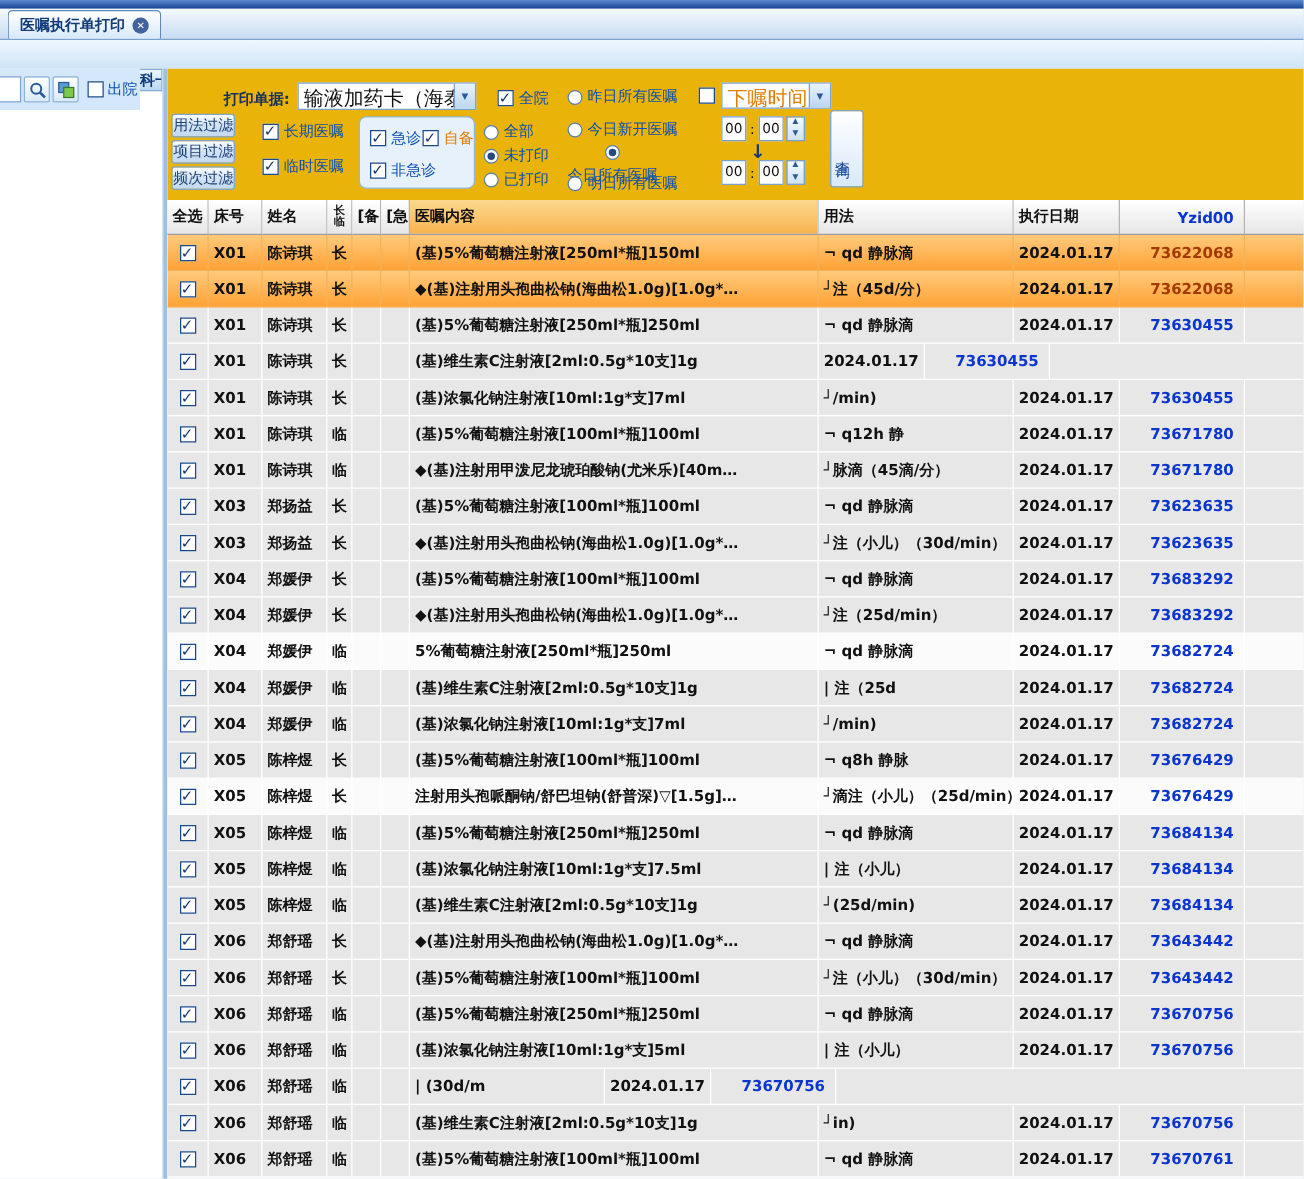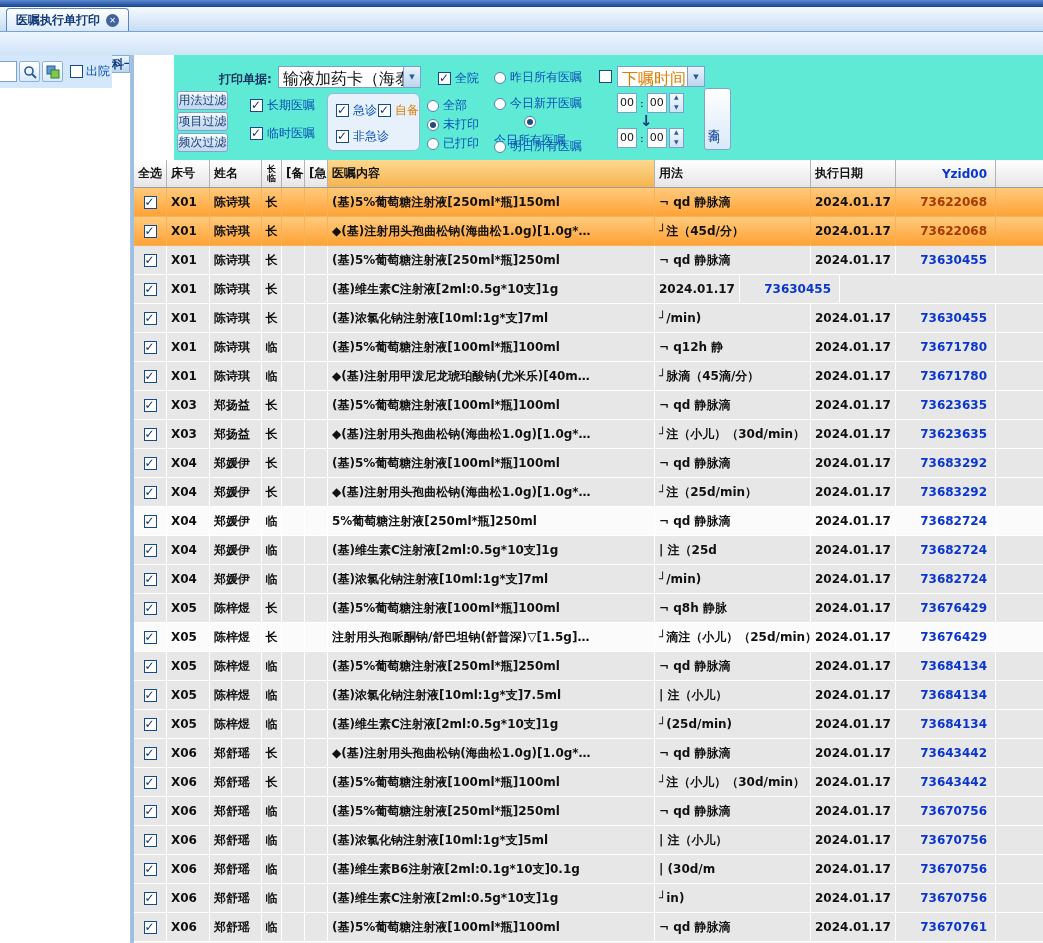--- a/index.html
+++ b/index.html
@@ -26,21 +26,21 @@
   .ward-header{height:18px;background:linear-gradient(#eef6ff,#b9d6f0);border:1px solid #86abd4;border-left:none;font-size:12px;font-weight:bold;color:#0d3a7a;line-height:16px;white-space:nowrap;overflow:hidden;}
   .patient-list{flex:1;overflow:hidden;background:#fff;border-right:1px solid #a8c6e4;}
   .patient{height:19.4px;line-height:19.4px;font-size:11px;color:#1a1a1a;white-space:nowrap;overflow:hidden;padding-left:1px;cursor:default;}
   .patient.selected{color:#b02020;}
 
   .splitter{width:3px;background:#9dbfe2;}
 
   
   .right-col{flex:1;display:flex;flex-direction:column;background:#fff;}
 
-  .options-panel{height:105px;background:#5eead4;position:relative;flex:none;margin-left:40px;}
+  .options-panel{height:105px;background:#eab308;position:relative;flex:none;}
   .opt-label{position:absolute;font-size:12px;font-weight:bold;color:#16315e;white-space:nowrap;}
   .combo{position:absolute;background:#fff;border:1px solid #7aa0cf;display:flex;align-items:stretch;font-size:16px;}
   .combo .val{flex:1;padding:2px 4px;white-space:nowrap;overflow:hidden;color:#111;}
   .combo .val.orange{color:#e07c00;}
   .combo .dd{width:17px;background:linear-gradient(#eaf3fc,#bcd6ef);border-left:1px solid #7aa0cf;position:relative;}
   .combo .dd::before{content:"▼";position:absolute;left:0;right:0;top:50%;transform:translateY(-52%);text-align:center;font-size:7px;color:#2a5a9a;}
 
   .cb{display:inline-block;width:13px;height:13px;background:#fff;border:1px solid #18498a;position:relative;flex:none;}
   .cb.checked::before{content:"✓";position:absolute;left:0px;top:-2px;font-size:12px;font-weight:bold;color:#14306e;}
   .rb{display:inline-block;width:12px;height:12px;border-radius:50%;border:1px solid #5a7fb0;background:#fff;position:relative;flex:none;}
@@ -644,21 +644,20 @@
   </div>
         <div class="trow">
     <div class="td c-sel">
             <span class="cb checked"></span>
           </div>
     <div class="td c-bed">X06</div>
     <div class="td c-name">郑舒瑶</div>
     <div class="td c-type">临</div>
     <div class="td c-b"></div>
     <div class="td c-j"></div>
-    <div class="td c-content">(基)维生素B6注射液[2ml:0.1g*10支]0.1g</div>
     <div class="td c-usage">| (30d/m</div>
     <div class="td c-date">2024.01.17</div>
     <div class="td c-yzid">73670756</div>
     <div class="td c-extra"></div>
   </div>
         <div class="trow">
     <div class="td c-sel">
             <span class="cb checked"></span>
           </div>
     <div class="td c-bed">X06</div>

